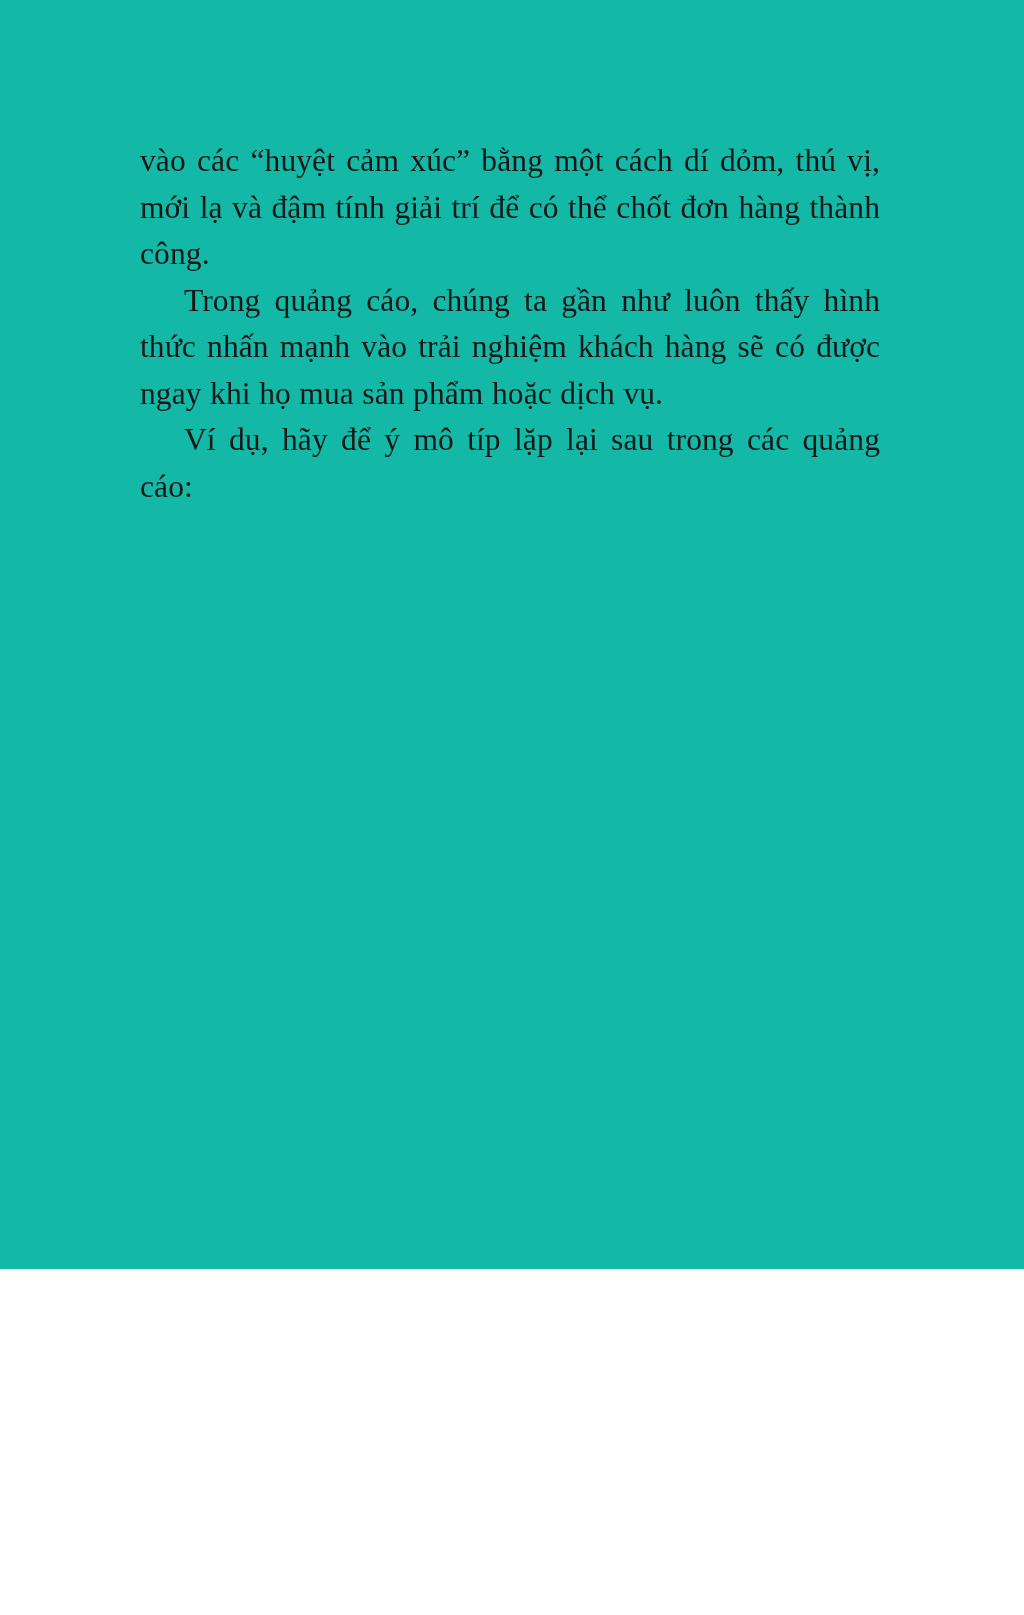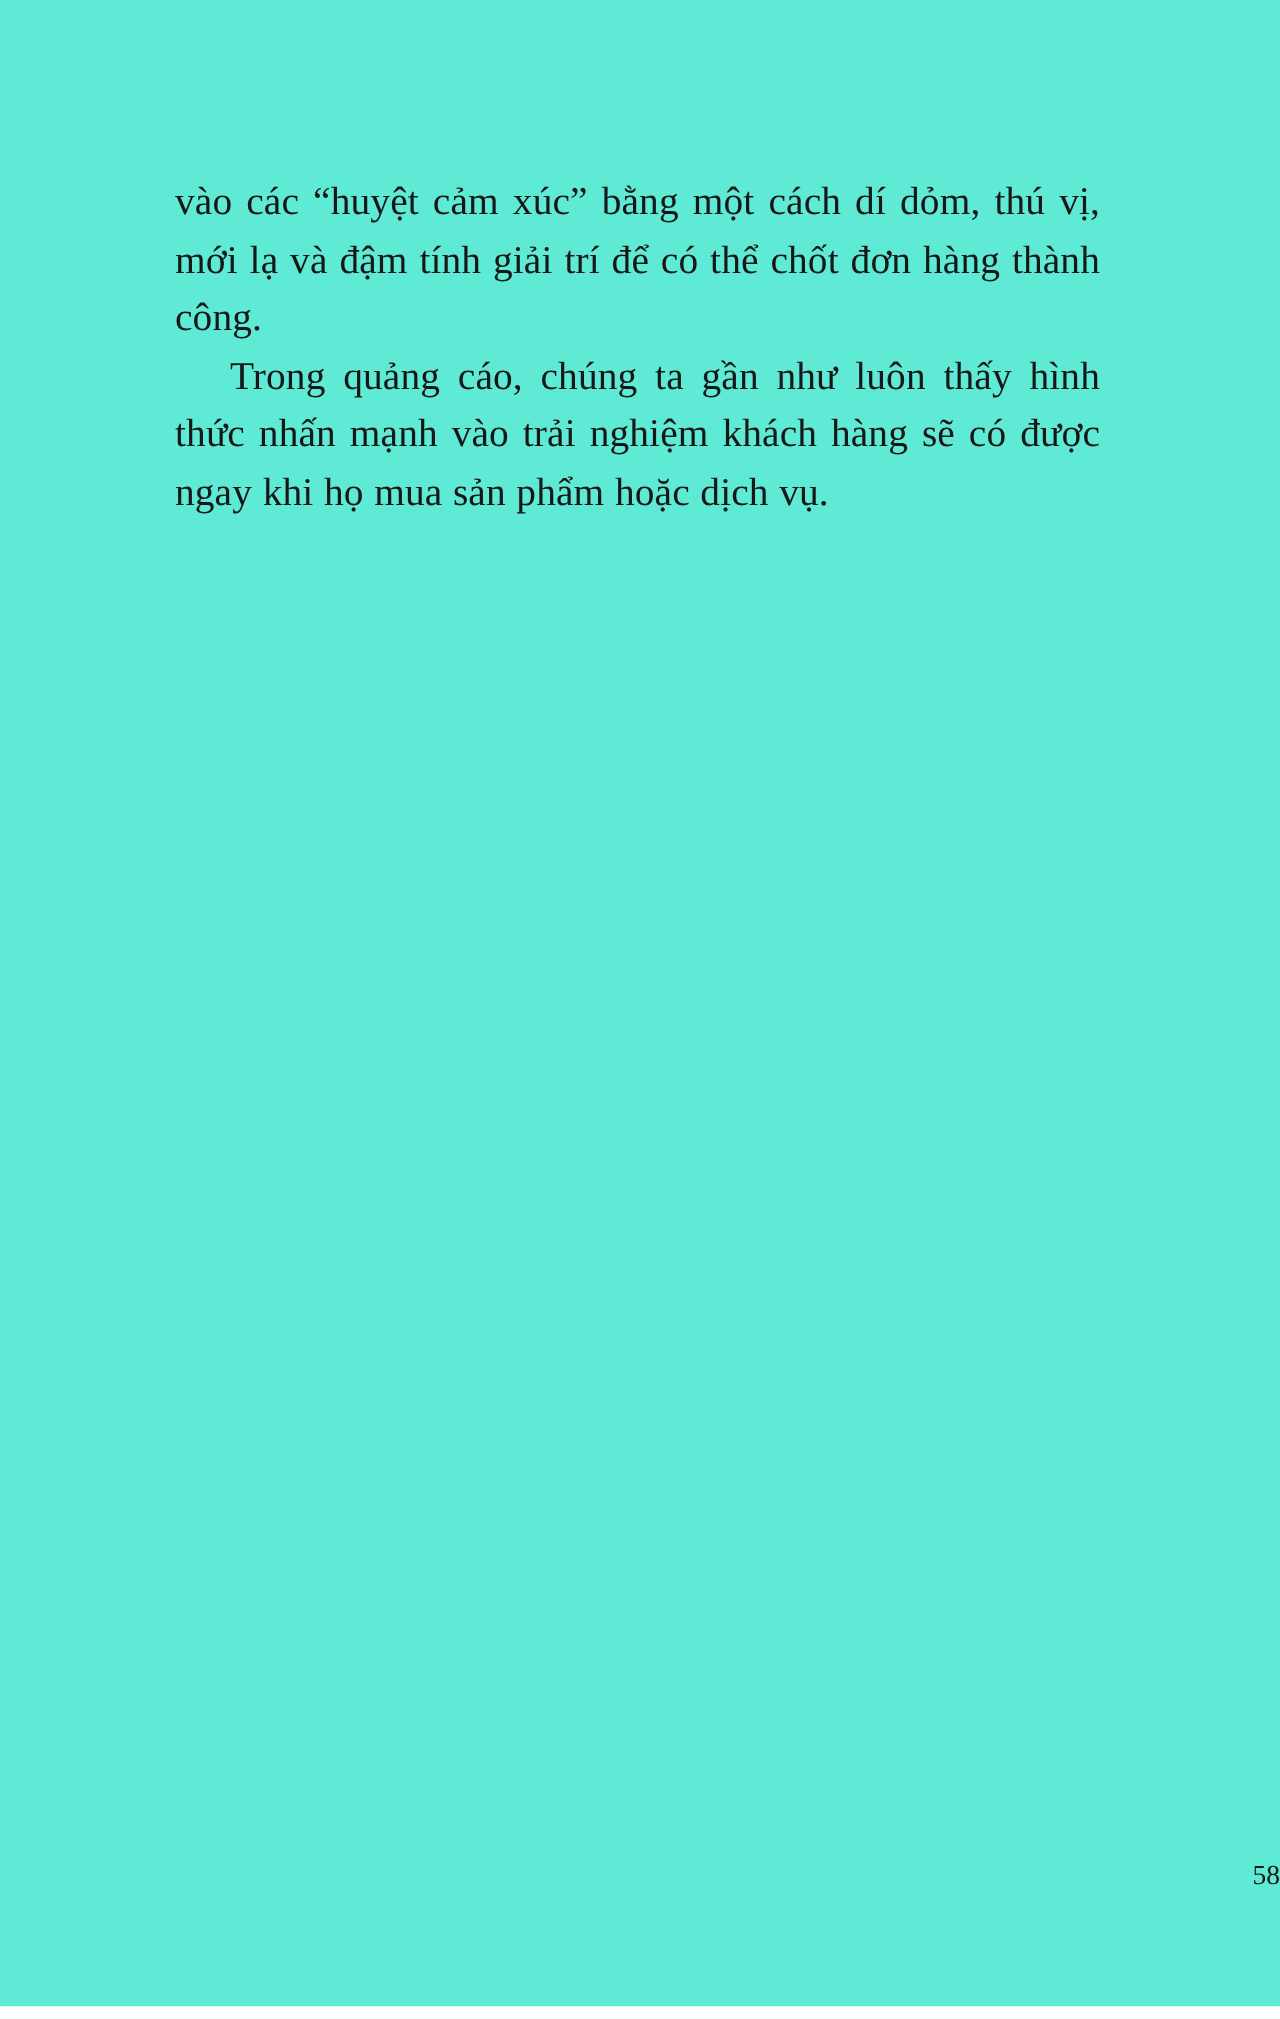--- a/index.html
+++ b/index.html
@@ -13,22 +13,22 @@
     position: relative;
     font-family: "Liberation Serif", serif;
     color: #1a1a1a;
     -webkit-font-smoothing: antialiased;
   }
   .page {
     position: absolute;
     left: 0;
     top: 0;
     width: 1024px;
-    height: 1605px;
-    background: #5eead4;
+    height: 1269px;
+    background: #14b8a6;
     overflow: hidden;
     text-decoration: underline;
   }
   .text-block {
     position: absolute;
     left: 140px;
     top: 138px;
     width: 740px;
   }
   .para {
@@ -60,17 +60,18 @@
   }
 </style>
 </head>
 <body>
 
 <div class="page">
 
   <div class="text-block">
     <p class="para first">vào các “huyệt cảm xúc” bằng một cách dí dỏm, thú vị, mới lạ và đậm tính giải trí để có thể chốt đơn hàng thành công.</p>
     <p class="para indented">Trong quảng cáo, chúng ta gần như luôn thấy hình thức nhấn mạnh vào trải nghiệm khách hàng sẽ có được ngay khi họ mua sản phẩm hoặc dịch vụ.</p>
+    <p class="para indented">Ví dụ, hãy để ý mô típ lặp lại sau trong các quảng cáo:</p>
   </div>
 
   <div class="page-number">58</div>
 
 </div>
 
 </body></html>

